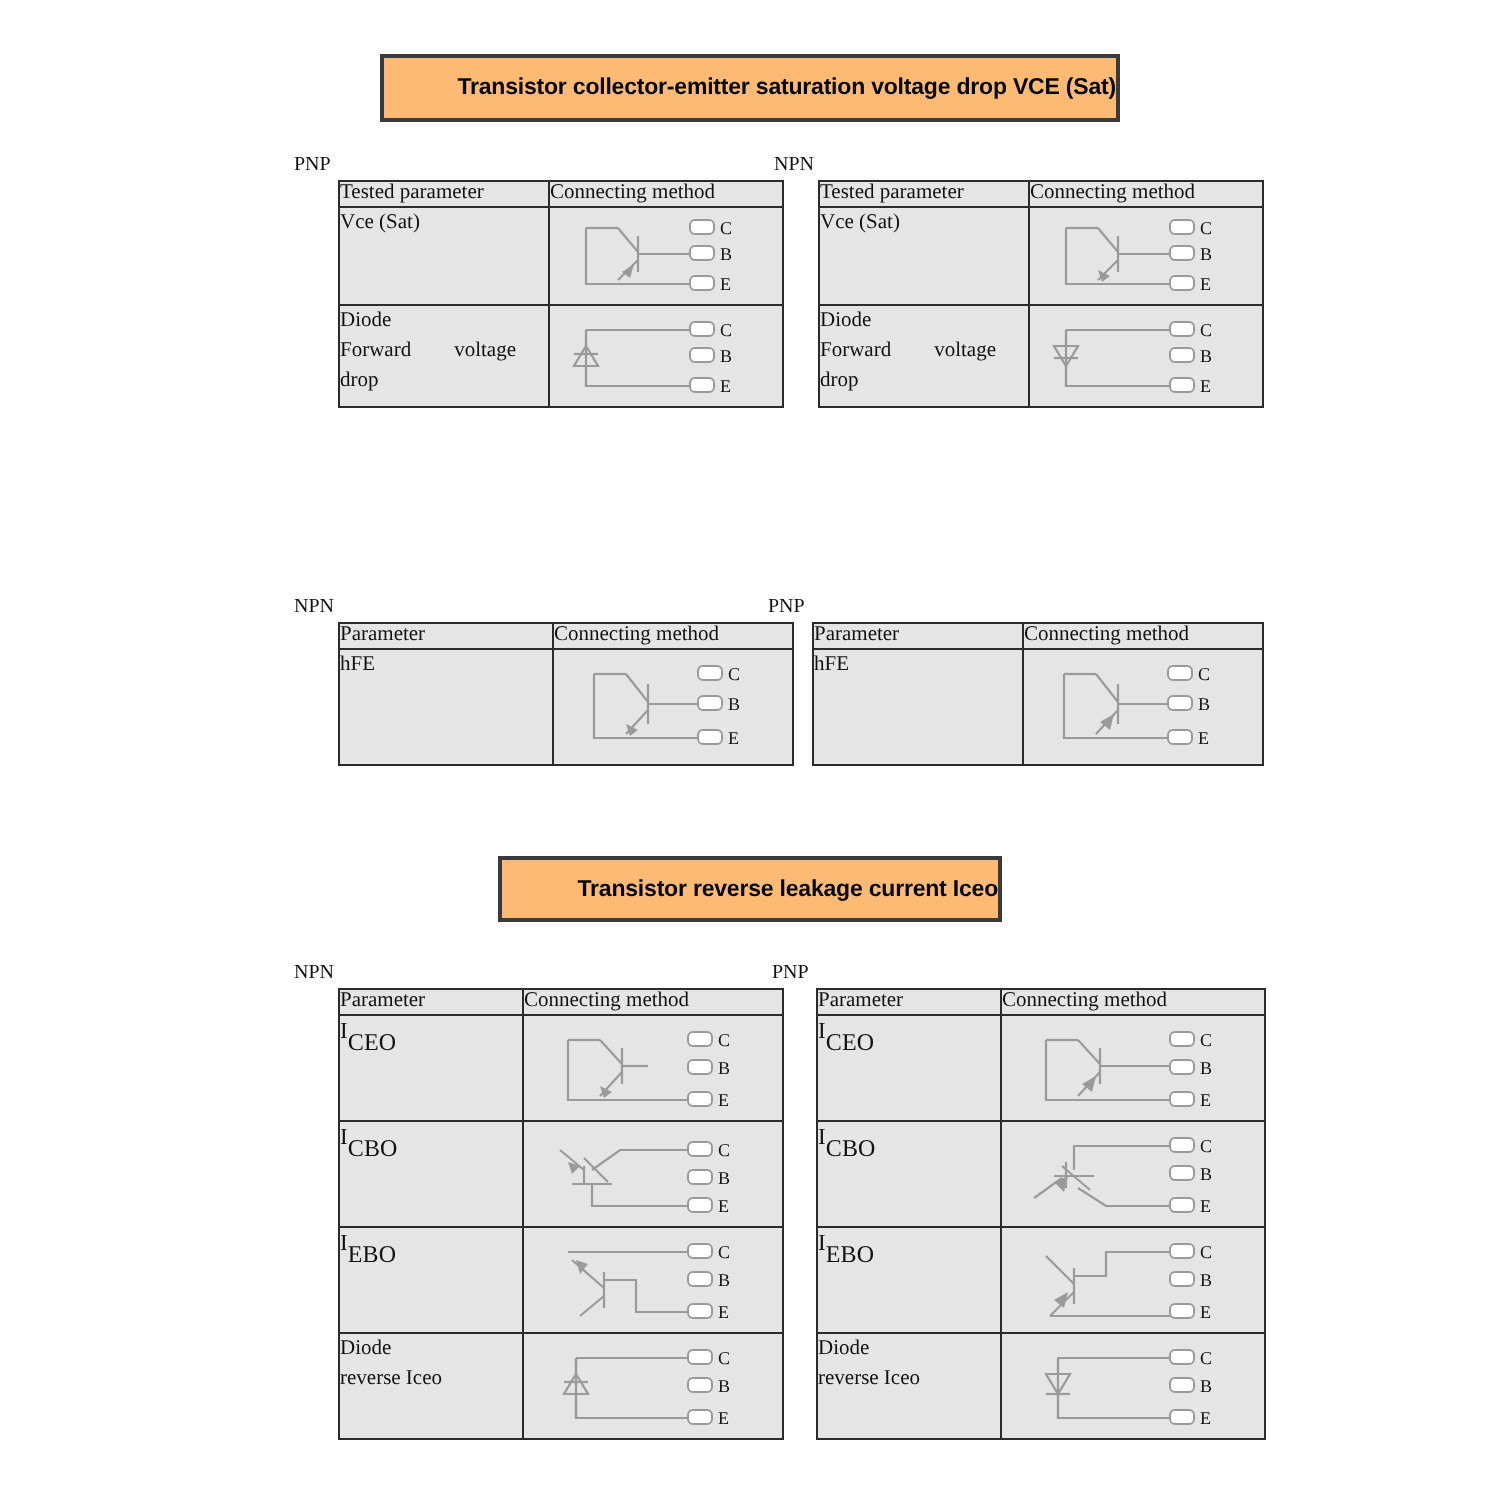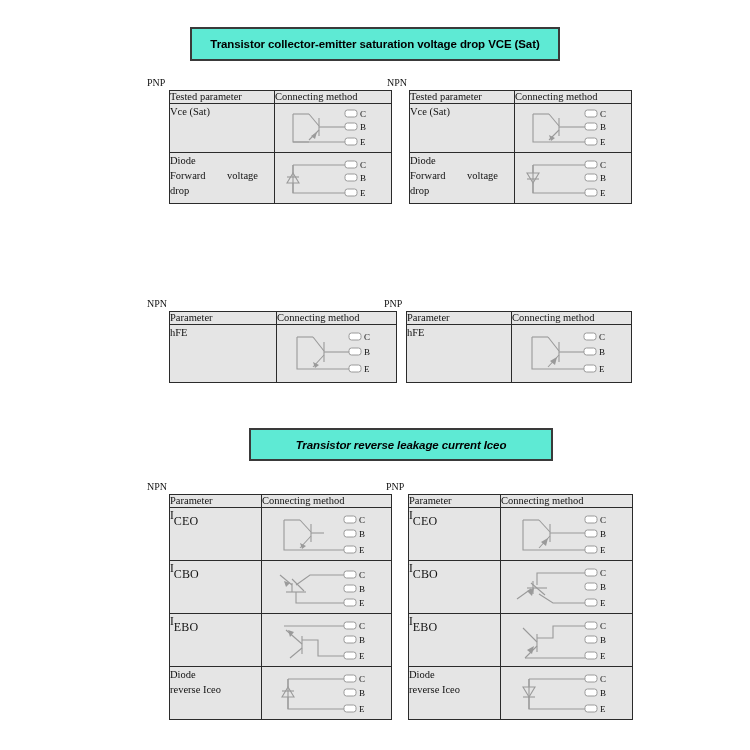--- a/index.html
+++ b/index.html
@@ -20,24 +20,24 @@
     position: relative;
     width: 750px;
     height: 750px;
   }
 
   
   .banner {
     position: absolute;
     box-sizing: border-box;
     border: 2px solid #3a3a3a;
-    background: #5eead4;
+    background: #fdba74;
     display: flex;
     align-items: center;
-    justify-content: center;
+    justify-content: flex-end;
     font-family: "Liberation Sans", sans-serif;
     font-weight: bold;
     color: #000000;
     letter-spacing: -0.1px;
   }
 
   
   .group {
     position: absolute;
   }
@@ -364,21 +364,21 @@
                   <text x="87" y="30">B</text>
                   <text x="87" y="47">E</text>
             </g>
           </svg>
         </td>
       </tr>
     </tbody>
       </table>
   </div>
 
-  <div class="banner" style="left:249px; top:428px; width:304px; height:33px; font-size:11.5px;font-style:italic;">
+  <div class="banner" style="left:249px; top:428px; width:252px; height:33px; font-size:11.5px;">
     <span>Transistor reverse leakage current Iceo</span>
   </div>
 
   <div class="group" style="left:145px; top:480px;">
     <div class="group-label">NPN</div>
     <table class="tbl" style="width:222px;">
       <colgroup>
           <col style="width:92px">
           <col style="width:130px">
         </colgroup>

